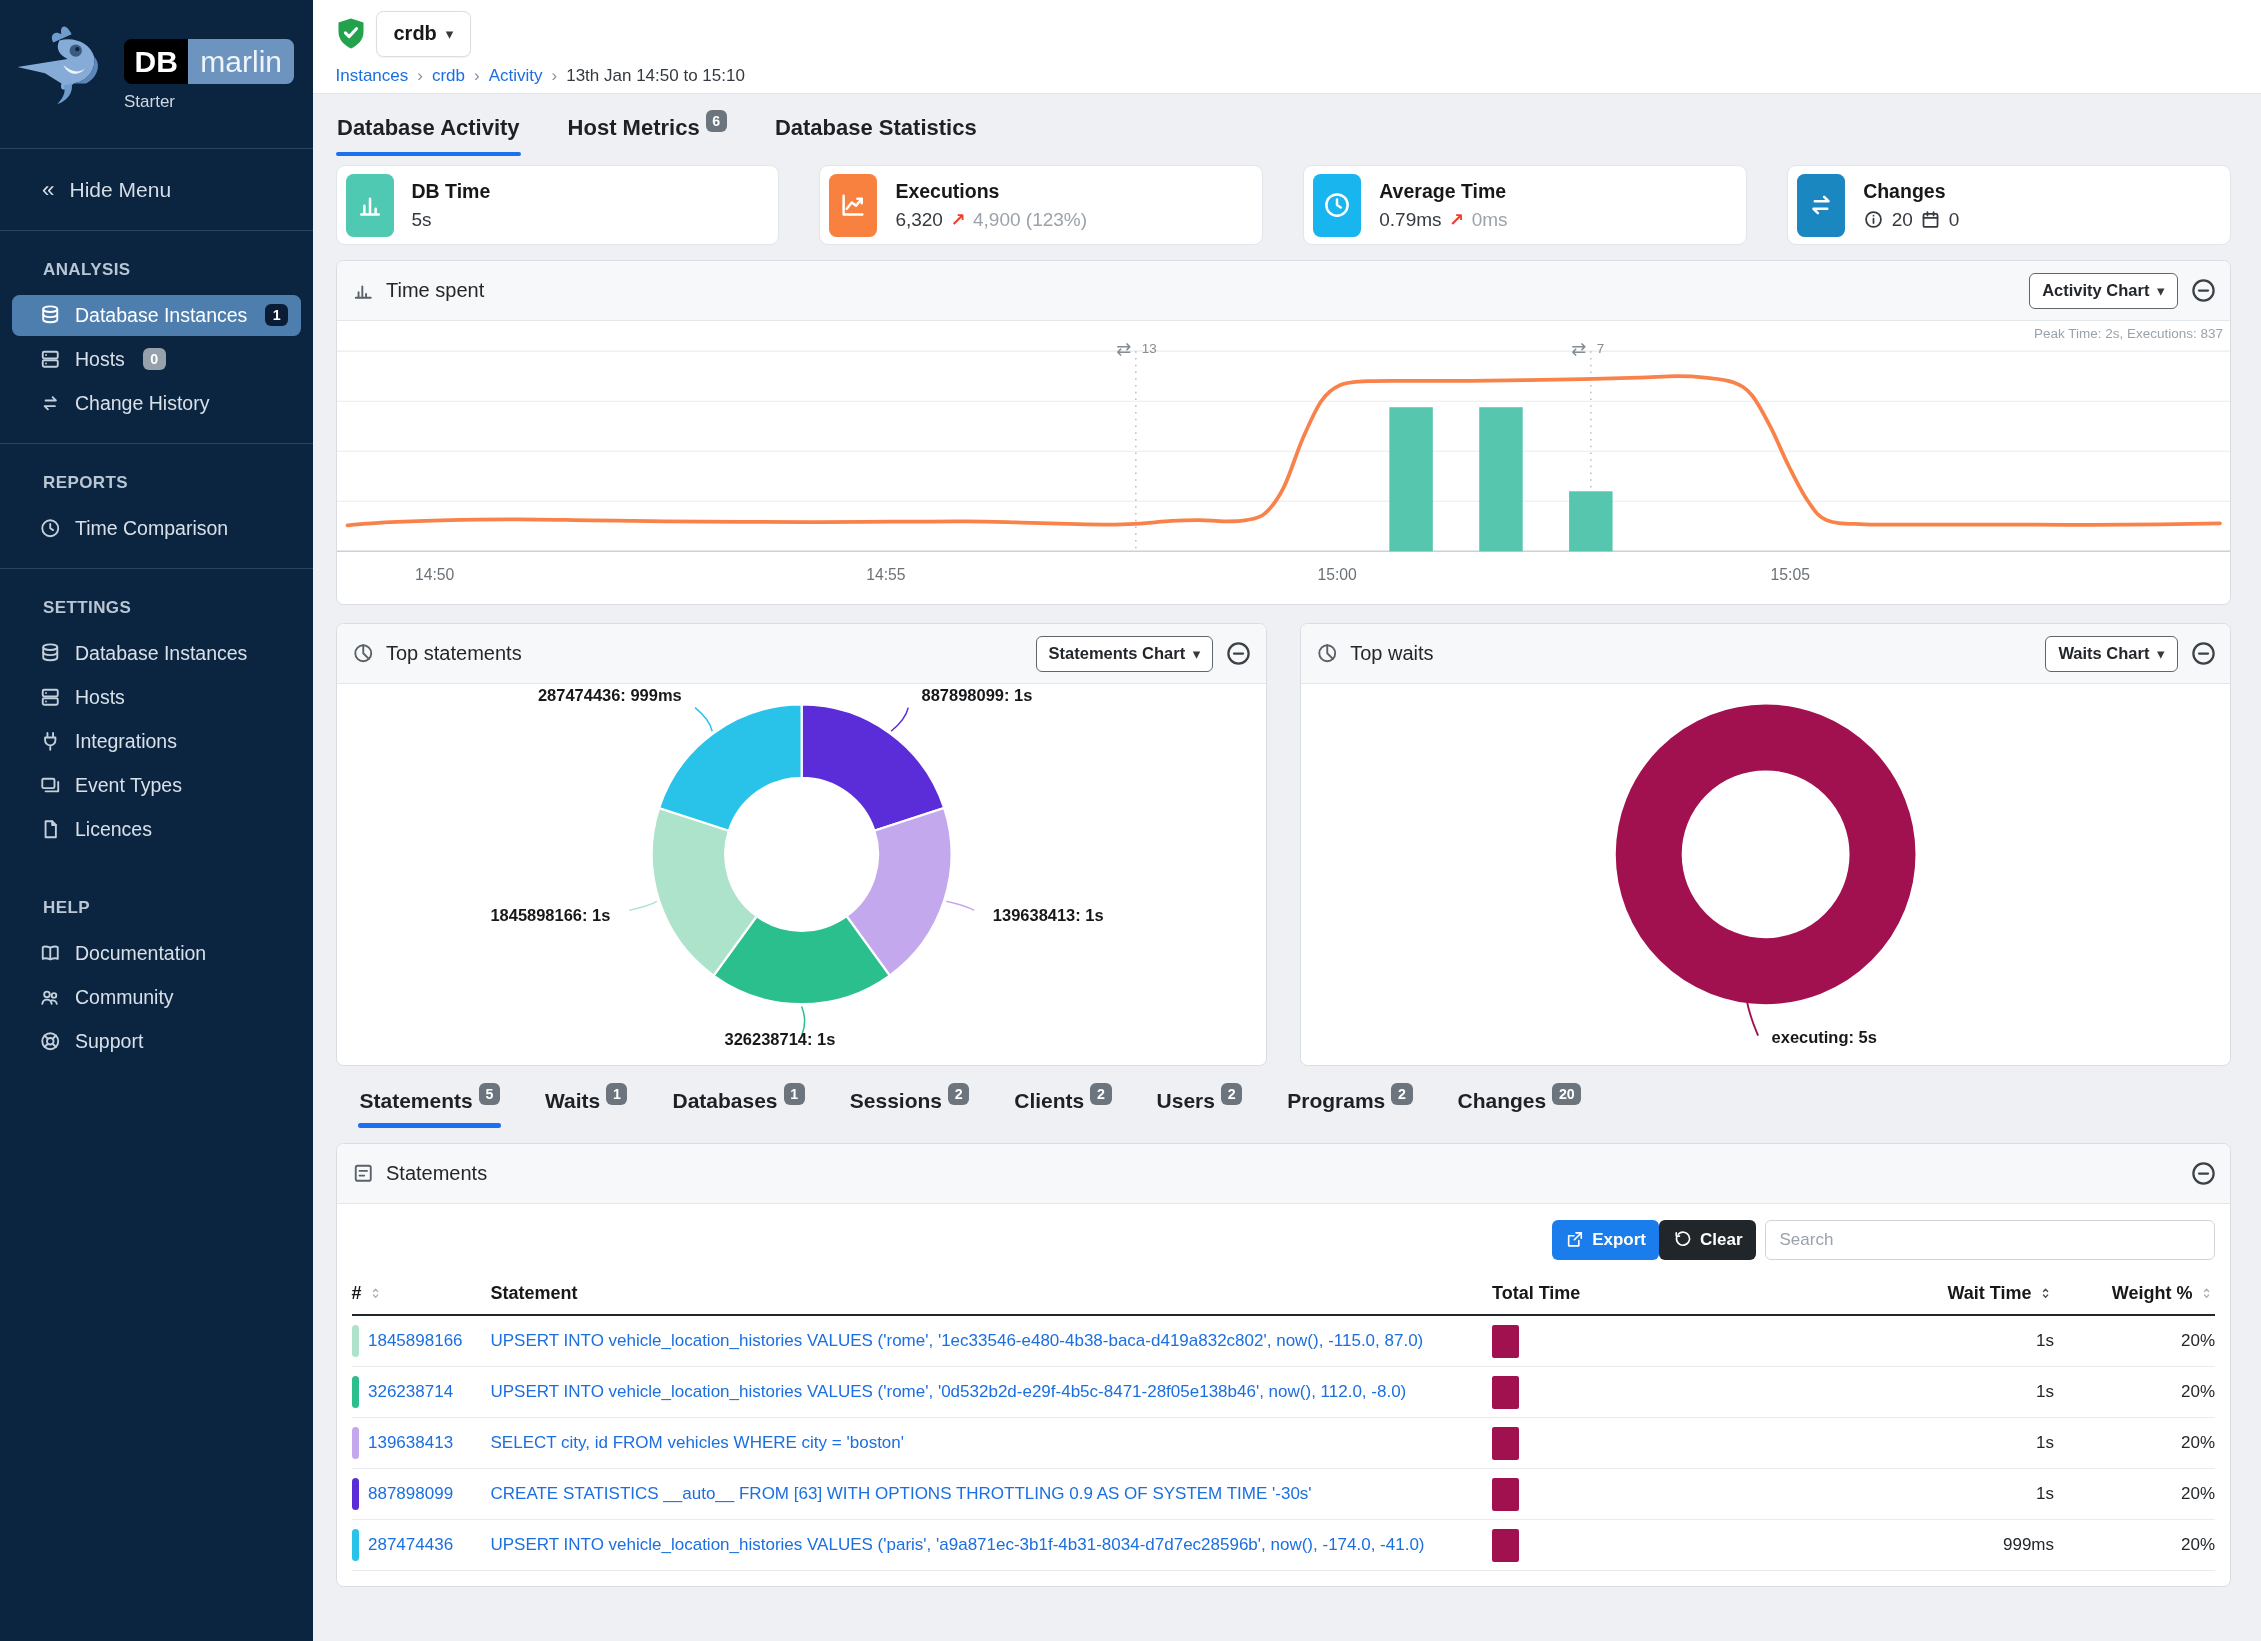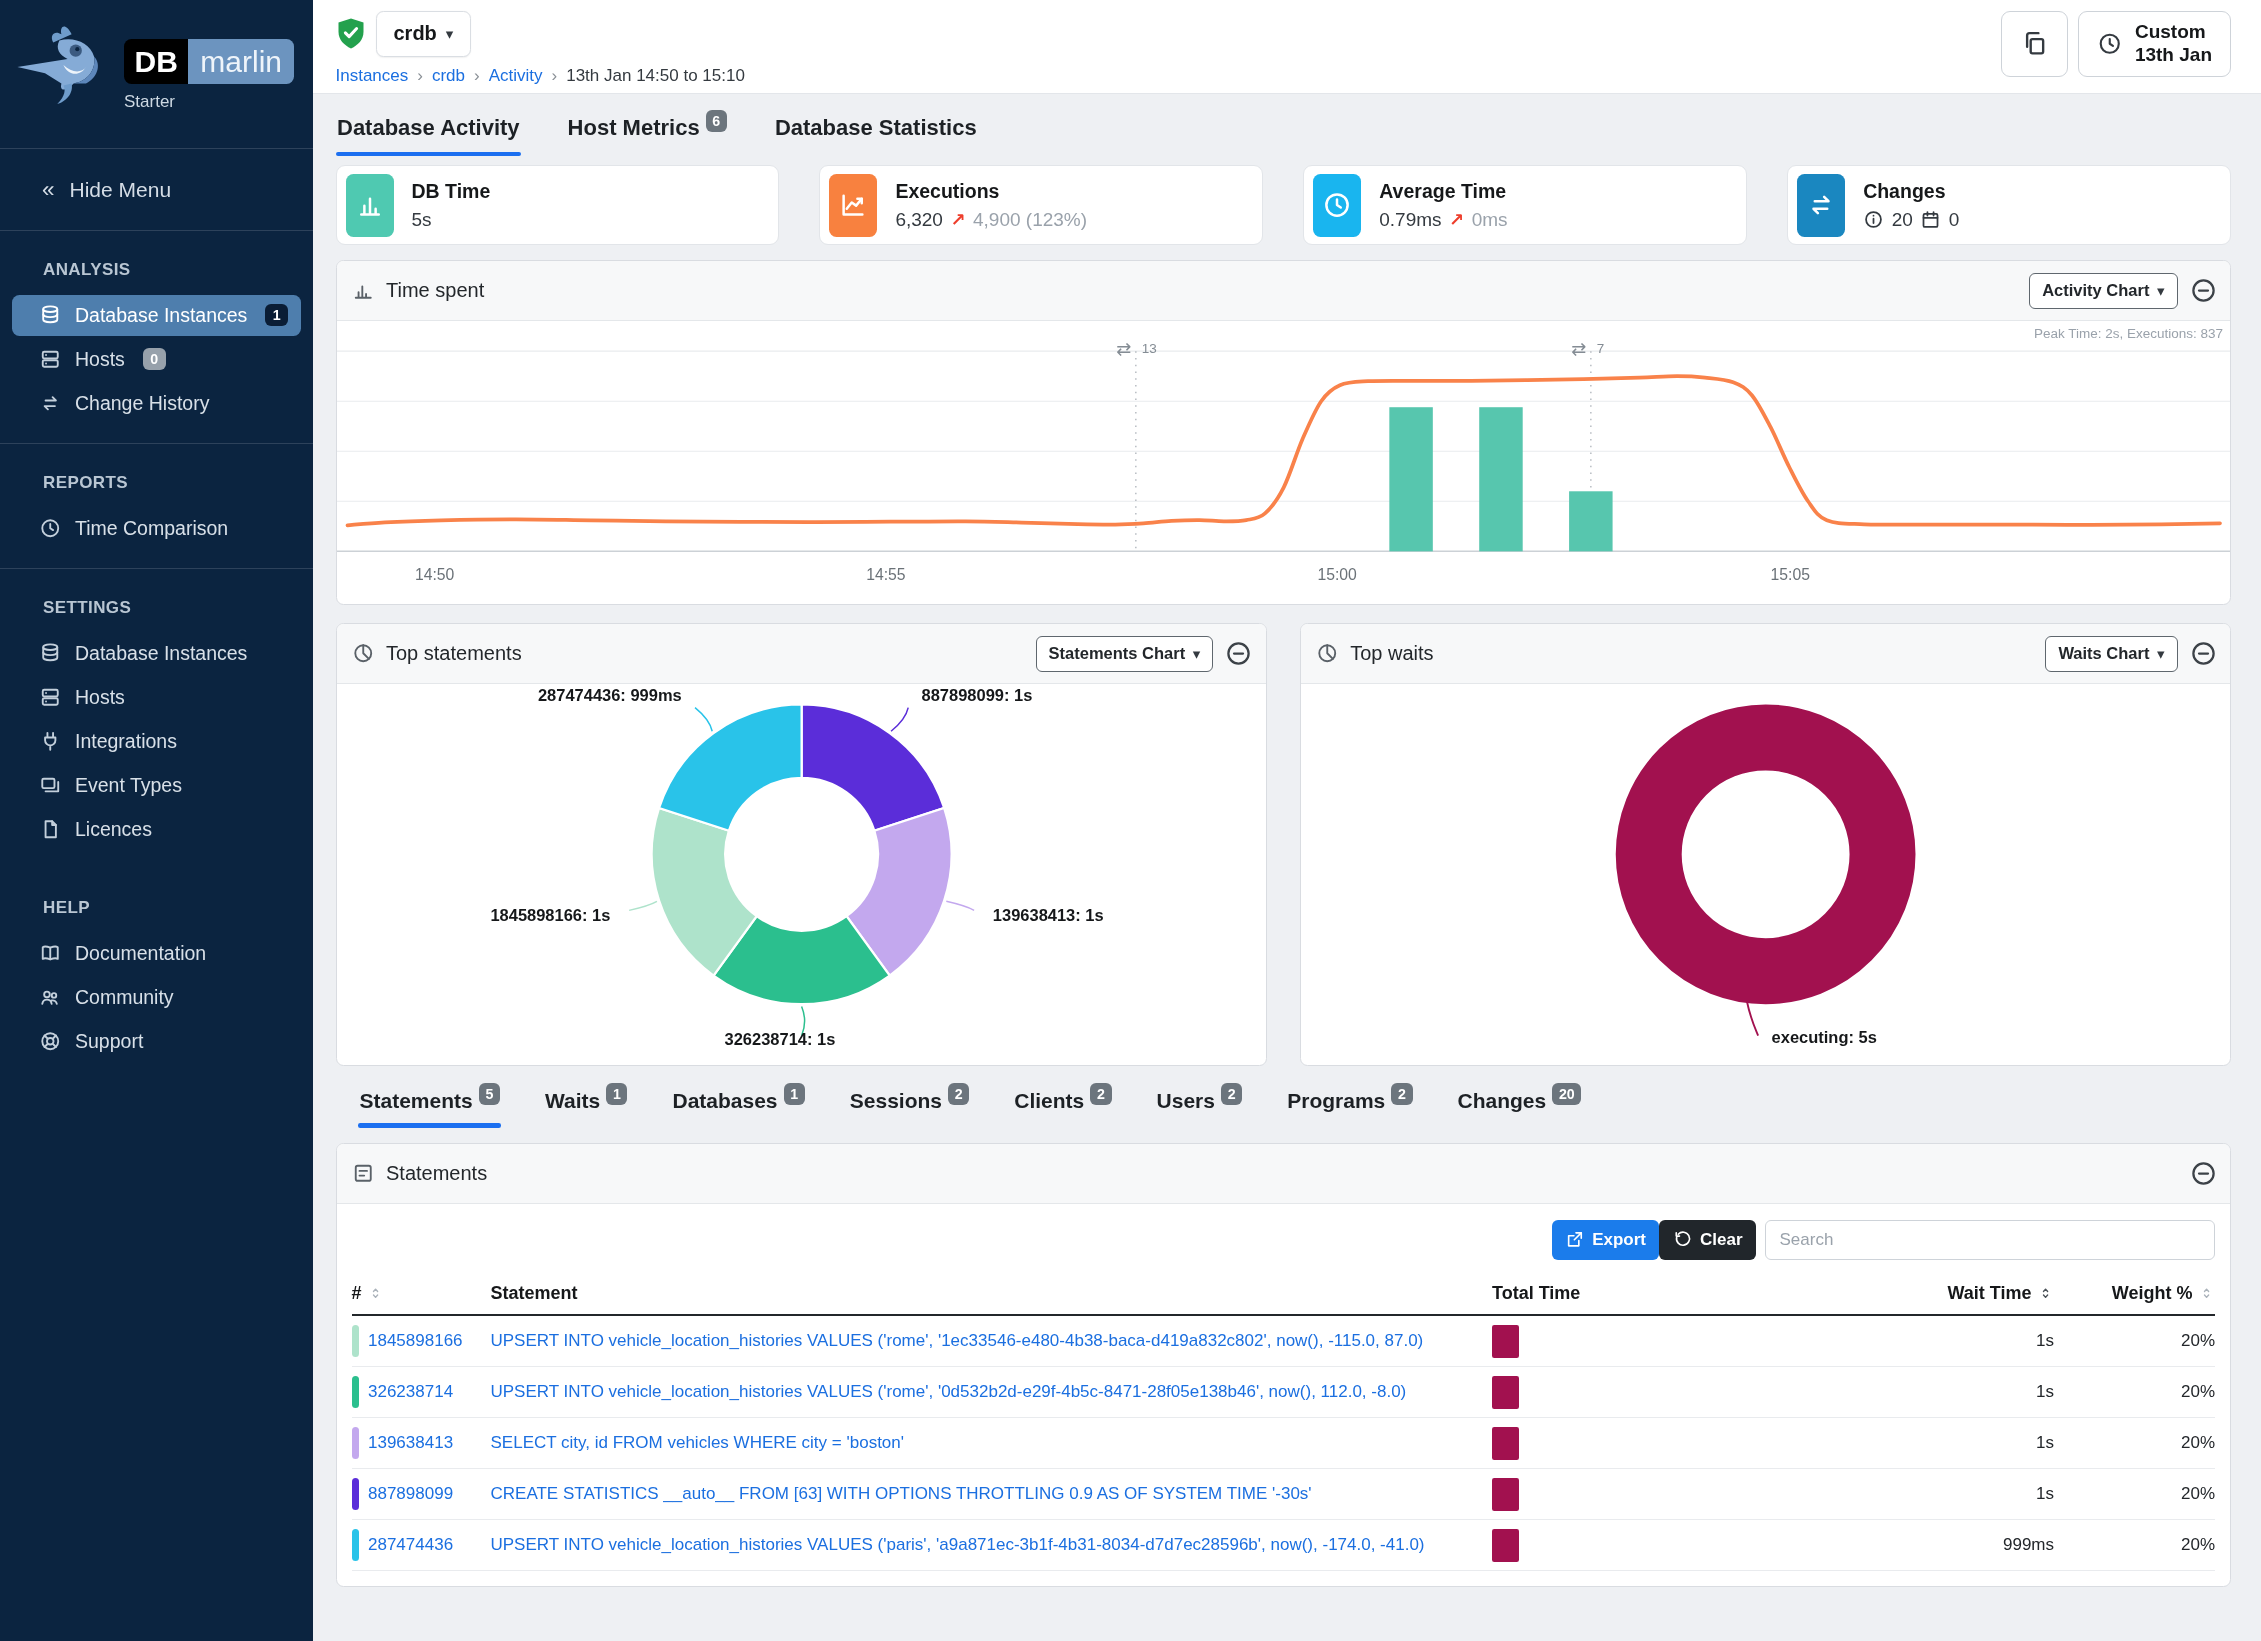--- a/index.html
+++ b/index.html
@@ -275,42 +275,20 @@
         <div class="breadcrumb" id="breadcrumb">
             <span class="bc-link">Instances</span>
             <span class="bc-sep">›</span>
             <span class="bc-link">crdb</span>
             <span class="bc-sep">›</span>
             <span class="bc-link">Activity</span>
             <span class="bc-sep">›</span>
             <span class="bc-current">13th Jan 14:50 to 15:10</span>
           </div>
       </div>
-      <div class="tb-right">
-        <div class="icon-btn">
-          <span class="bicon">
-              <svg class="ic" viewBox="0 0 24 24">
-                <rect x="9" y="8.5" width="10.5" height="12" rx="1.5"></rect>
-                <path d="M6 15V5.5A2 2 0 0 1 8 3.5h7.5"></path>
-              </svg>
-            </span>
-        </div>
-        <div class="icon-btn time-btn">
-          <span class="bicon">
-              <svg class="ic" viewBox="0 0 24 24">
-                <circle cx="12" cy="12" r="8.5"></circle>
-                <path d="M12 7.5V12l3 2"></path>
-              </svg>
-            </span>
-          <span>
-            <span>Custom</span><br>
-            <span>13th Jan</span>
-          </span>
-        </div>
-      </div>
     </header>
 
     <div class="tabs" id="main-tabs">
         <div class="tab active">Database Activity</div>
         <div class="tab">Host Metrics<span class="tab-badge">6</span></div>
         <div class="tab">Database Statistics</div>
       </div>
 
     <div class="content">
 

